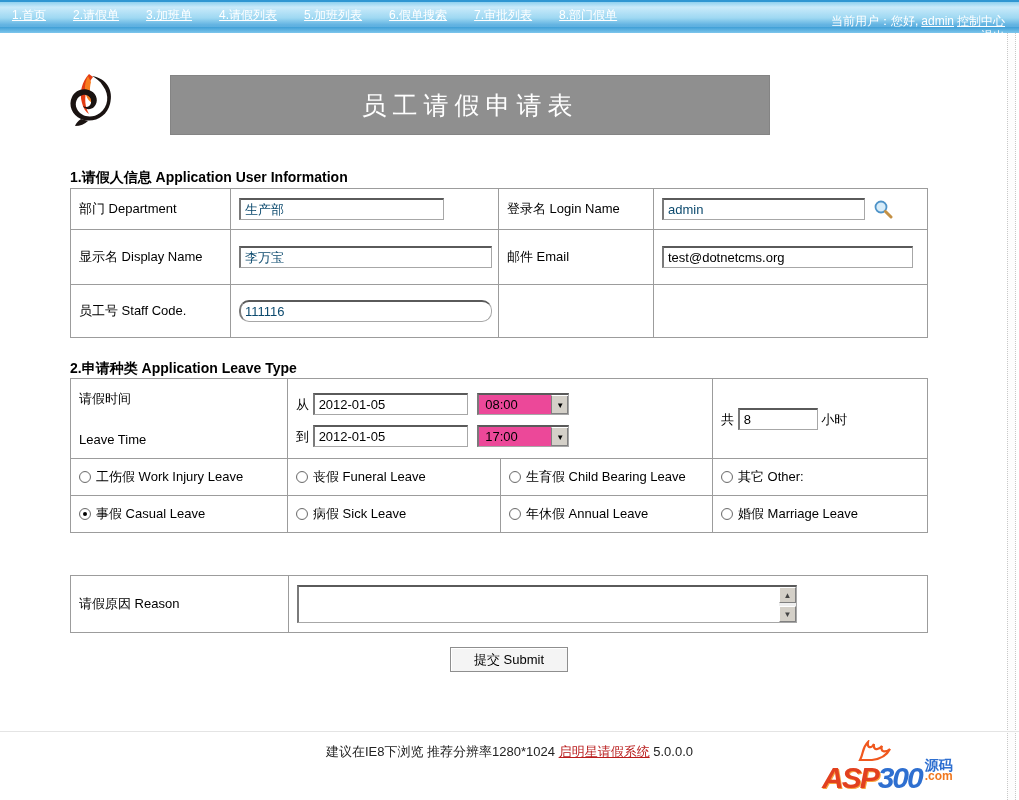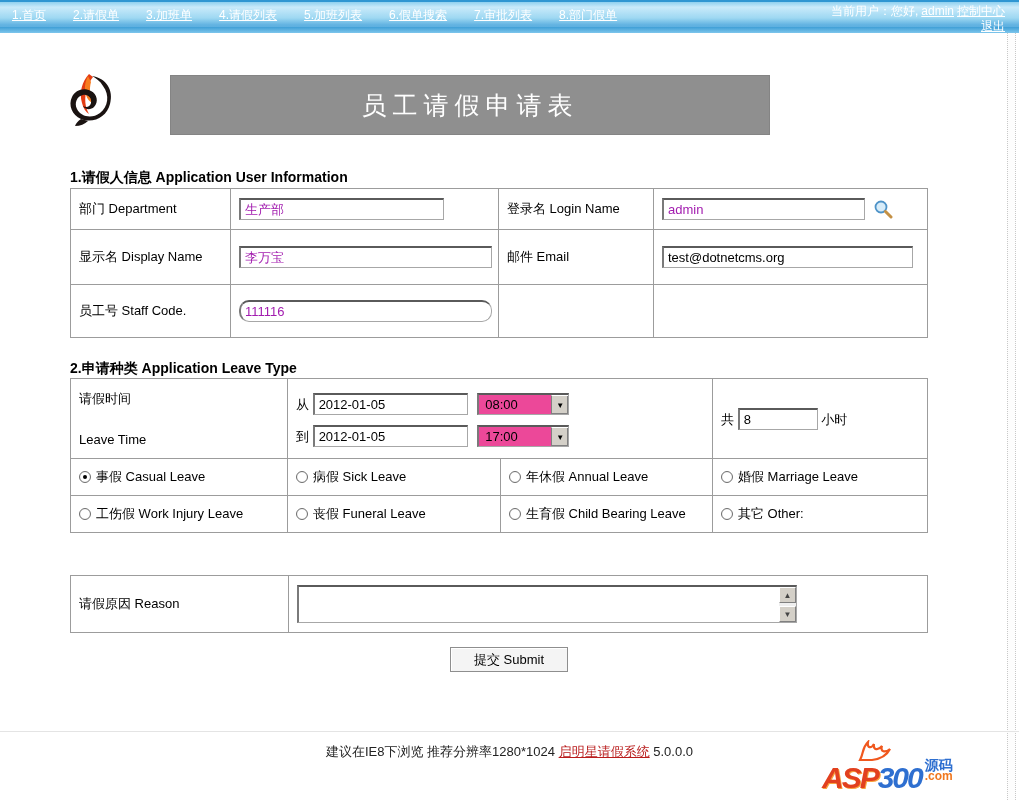--- a/index.html
+++ b/index.html
@@ -8,21 +8,21 @@
   .page { position:relative; width:1019px; height:800px; background:#fff; }
 
   
   .nav { position:absolute; left:0; top:0; width:100%; height:31px;
     background:linear-gradient(#8fd0ef 0%, #c9eafa 18%, #9ed8f2 55%, #64b4e2 78%, #51a9dc 100%);
     border-top:2px solid #2f96d2; }
   .nav-band { position:absolute; left:0; top:25px; width:100%; height:6px;
     background:linear-gradient(#3f9fd6, #7ec6ec); }
   .nav-links { position:absolute; left:12px; top:5px; display:flex; gap:27px; z-index:2; }
   .nav a { color:#fff; font-size:12px; text-decoration:underline; white-space:nowrap; cursor:pointer; }
-  .nav-user { position:absolute; right:14px; top:2px; width:192px; text-align:right;
+  .nav-user { position:absolute; right:14px; top:12px; width:192px; text-align:right;
     color:#fff; font-size:12px; line-height:15px; z-index:2; }
   .nav-user a { margin-left:3px; }
 
   
   .edge-strip { position:absolute; right:3px; top:33px; bottom:0; width:9px;
     background:#fdfdfd; border-left:1px dotted #c8c8c8; border-right:1px dotted #c8c8c8; }
 
   
   .logo { position:absolute; left:62px; top:70px; width:52px; height:60px; }
   .titlebar { position:absolute; left:170px; top:75px; width:600px; height:60px;
@@ -31,21 +31,21 @@
 
   
   .sec-heading { position:absolute; left:70px; font-size:14px; font-weight:bold; color:#000; }
   table.grid { border-collapse:collapse; position:absolute; left:70px; table-layout:fixed; }
   table.grid td { border:1px solid #9c9c9c; font-size:13px; color:#000; padding:4px 8px; vertical-align:middle; background:#fff; }
 
   
   .tb { border:1px solid #a7a7a7; border-top:2px solid #5a5a5a; border-left:2px solid #7a7a7a;
     height:22px; font-size:13px; padding:2px 4px; font-family:"Liberation Sans",sans-serif;
     background:#fff; color:#000; }
-  .tb.gray { color:#a21caf; }
+  .tb.gray { color:#0c4a6e; }
 
   .fakesel { display:inline-flex; align-items:center; height:22px;
     border:1px solid #a7a7a7; border-top:2px solid #5a5a5a; border-left:2px solid #7a7a7a;
     background:#ec4899; font-size:13px; cursor:default; }
   .fakesel .val { padding:0 6px; flex:1; }
   .fakesel .btn { width:17px; height:100%; background:#d4d0c8; border-left:1px solid #808080;
     display:flex; align-items:center; justify-content:center; font-size:8px; color:#000;
     border-top:1px solid #fff; box-shadow:inset -1px -1px 0 #808080; }
 
   .radio { display:inline-block; width:12px; height:12px; border-radius:50%;
@@ -197,30 +197,30 @@
           </span>
         </div>
       </td>
       <td>
         <span>共</span>
         <input class="tb" style="width: 80px;" value="8">
         <span>小时</span>
       </td>
     </tr>
     <tr style="height:37px;">
+      <td><span class="radio"></span><label class="rlabel">工伤假 Work Injury Leave</label></td>
+      <td><span class="radio"></span><label class="rlabel">丧假 Funeral Leave</label></td>
+      <td><span class="radio"></span><label class="rlabel">生育假 Child Bearing Leave</label></td>
+      <td><span class="radio"></span><label class="rlabel">其它 Other:</label></td>
+    </tr>
+    <tr style="height:37px;">
       <td><span class="radio on"></span><label class="rlabel">事假 Casual Leave</label></td>
       <td><span class="radio"></span><label class="rlabel">病假 Sick Leave</label></td>
       <td><span class="radio"></span><label class="rlabel">年休假 Annual Leave</label></td>
       <td><span class="radio"></span><label class="rlabel">婚假 Marriage Leave</label></td>
-    </tr>
-    <tr style="height:37px;">
-      <td><span class="radio"></span><label class="rlabel">工伤假 Work Injury Leave</label></td>
-      <td><span class="radio"></span><label class="rlabel">丧假 Funeral Leave</label></td>
-      <td><span class="radio"></span><label class="rlabel">生育假 Child Bearing Leave</label></td>
-      <td><span class="radio"></span><label class="rlabel">其它 Other:</label></td>
     </tr>
   </tbody>
     </table>
 
   <table class="grid" style="top:575px; width:857px;">
     <colgroup>
         <col style="width:218px">
         <col style="width:639px">
       </colgroup>
     <tbody>

